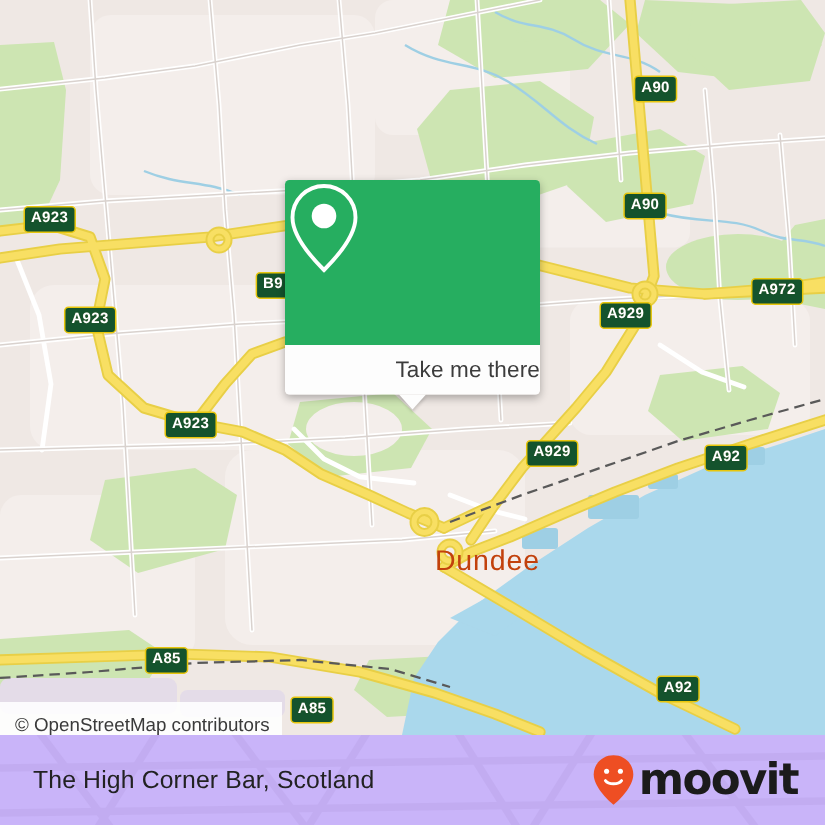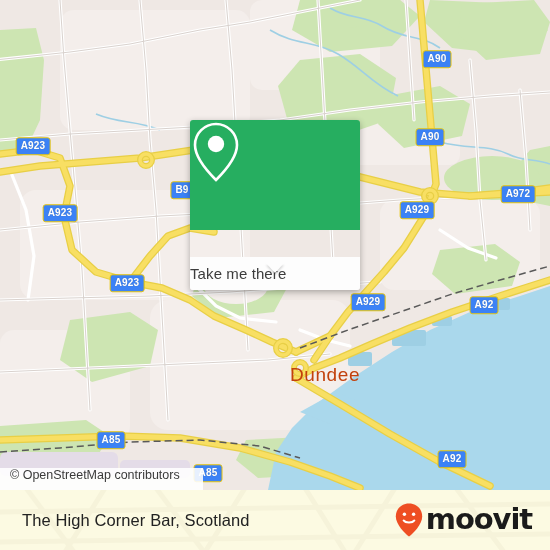--- a/index.html
+++ b/index.html
@@ -5,51 +5,51 @@
   html,body{margin:0;padding:0;background:#fff;}
   body{width:550px;height:550px;overflow:hidden;font-family:"Liberation Sans",sans-serif;}
   .screen{position:relative;width:550px;height:550px;overflow:hidden;background:#fff;}
 
   
   .map{position:absolute;left:0;top:0;width:550px;height:490px;overflow:hidden;background:#EFE8E4;}
   .map svg{position:absolute;left:0;top:0;}
 
   
   .shield{position:absolute;transform:translate(-50%,-50%);
-      background:#3b82f6;border:1.5px solid #E8C60C;border-radius:3px;
+      background:#14532d;border:1.5px solid #E8C60C;border-radius:3px;
       color:#fff;font-size:10px;font-weight:bold;line-height:1;
       padding:2.5px 4px 3px;letter-spacing:.2px;white-space:nowrap;
       font-family:"Liberation Sans",sans-serif;
       text-shadow:0 0 1px rgba(120,90,0,.35);}
   .citylabel{position:absolute;transform:translate(-50%,-50%);
       color:#c2410c;font-size:19px;letter-spacing:.6px;white-space:nowrap;
       font-family:"Liberation Sans",sans-serif;}
 
   
   .popup{position:absolute;left:190px;top:120px;width:170px;
       border-radius:3px;box-shadow:0 2px 6px rgba(0,0,0,.30);
       overflow:visible;z-index:40;}
   .popup-head{height:110px;background:#26AE60;border-radius:3px 3px 0 0;
       display:flex;align-items:center;justify-content:center;cursor:pointer;}
   .popup-foot{height:33px;background:#fdfdfd;border-radius:0 0 3px 3px;
-      display:flex;align-items:center;justify-content:flex-start;cursor:pointer;margin-top:27px;}
+      display:flex;align-items:center;justify-content:flex-end;cursor:pointer;}
   .popup-foot span{font-size:15px;color:#3c3c3c;letter-spacing:.1px;}
   .popup-tail{position:absolute;left:50%;top:143px;margin-left:-9px;width:0;height:0;
       border-left:9px solid transparent;border-right:9px solid transparent;
       border-top:10px solid #fdfdfd;filter:drop-shadow(0 2px 1px rgba(0,0,0,.16));}
 
   
   .attrib{position:absolute;left:0;top:468px;height:22px;
-      background:rgba(255,255,255,.88);display:flex;align-items:flex-start;
-      padding:0 23px 0 10px;z-index:30;}
+      background:rgba(255,255,255,.88);display:flex;align-items:flex-end;
+      padding:0 8px 0 10px;z-index:30;}
   .attrib span{font-size:12.5px;color:#3a3a3a;white-space:nowrap;}
 
   
   .bottom{position:absolute;left:0;top:490px;width:550px;height:60px;
-      background:#fef9c3;display:flex;align-items:center;
+      background:#8b5cf6;display:flex;align-items:center;
       justify-content:space-between;padding:0 18px 0 22px;box-sizing:border-box;
       overflow:hidden;}
   .bottom .wm{position:absolute;left:0;top:0;width:550px;height:60px;opacity:.55;}
   .place{position:relative;font-size:16.5px;color:#222;letter-spacing:.1px;z-index:2;}
   .brand{position:relative;display:flex;align-items:flex-start;gap:2px;z-index:2;}
   .brand-word{font-size:29px;color:#1b1b1b;letter-spacing:-1.1px;font-weight:bold;
       font-family:"DejaVu Sans",sans-serif;}
 </style>
 </head>
 <body>

